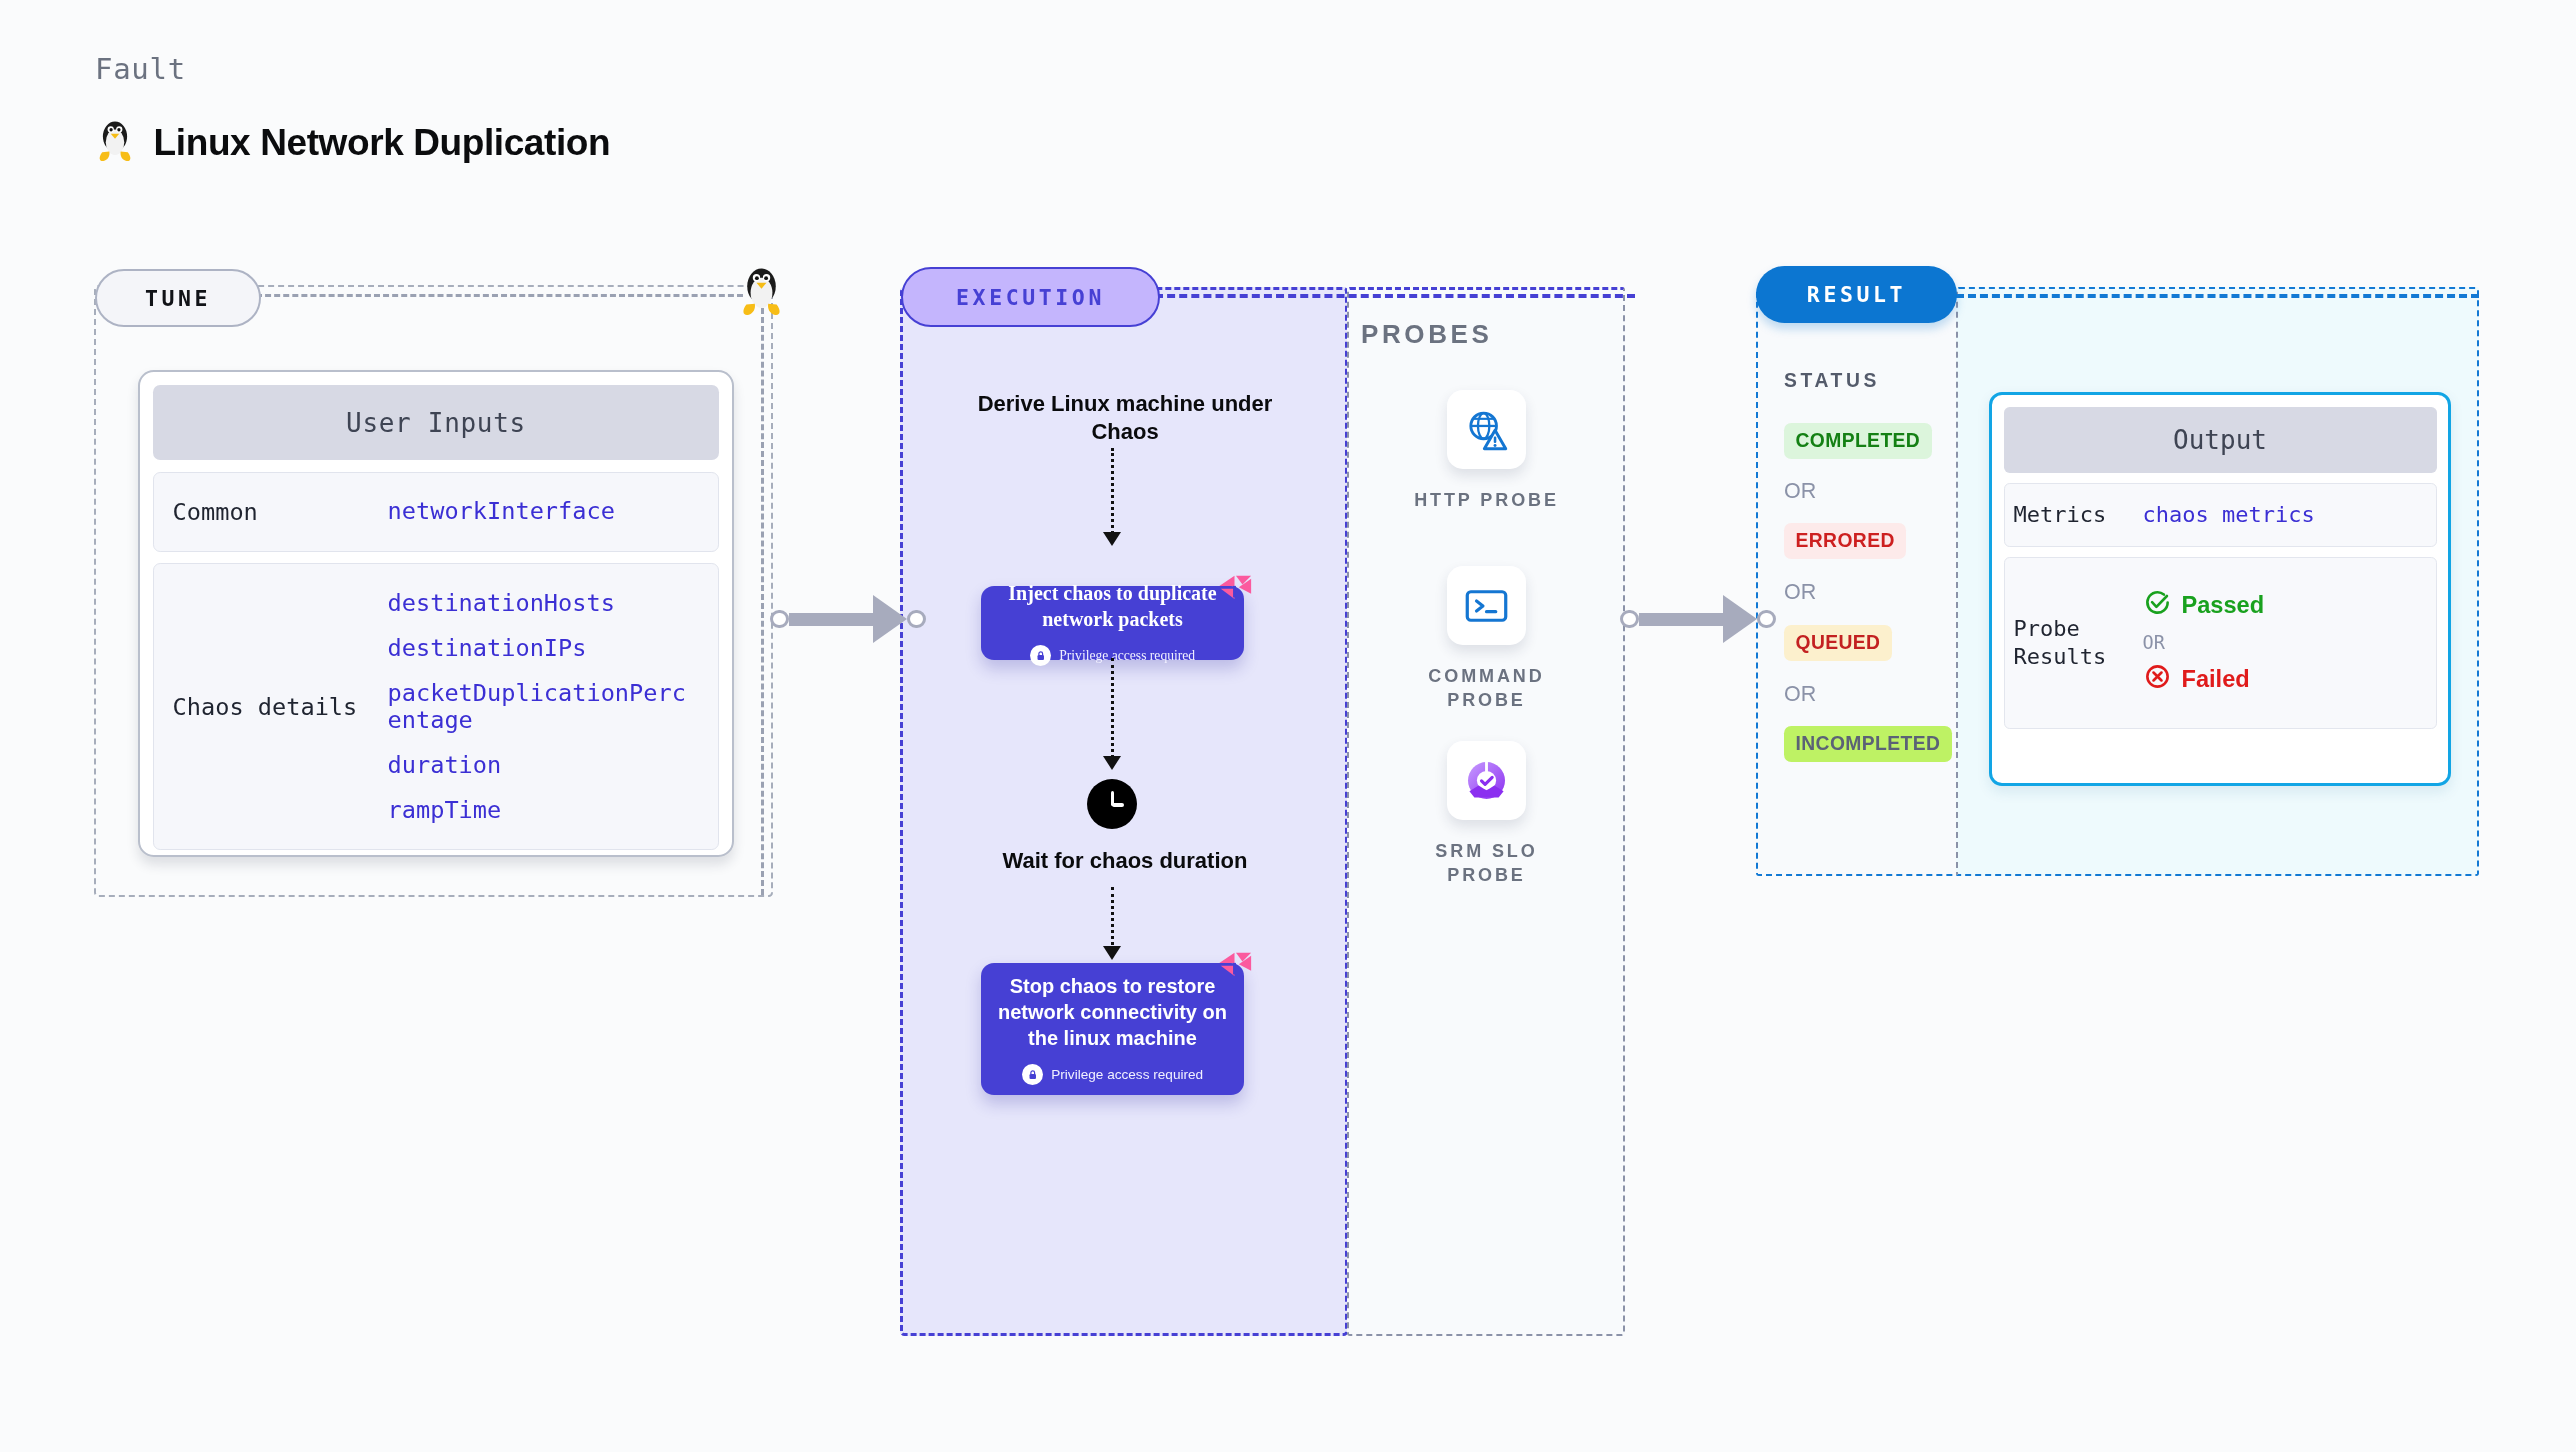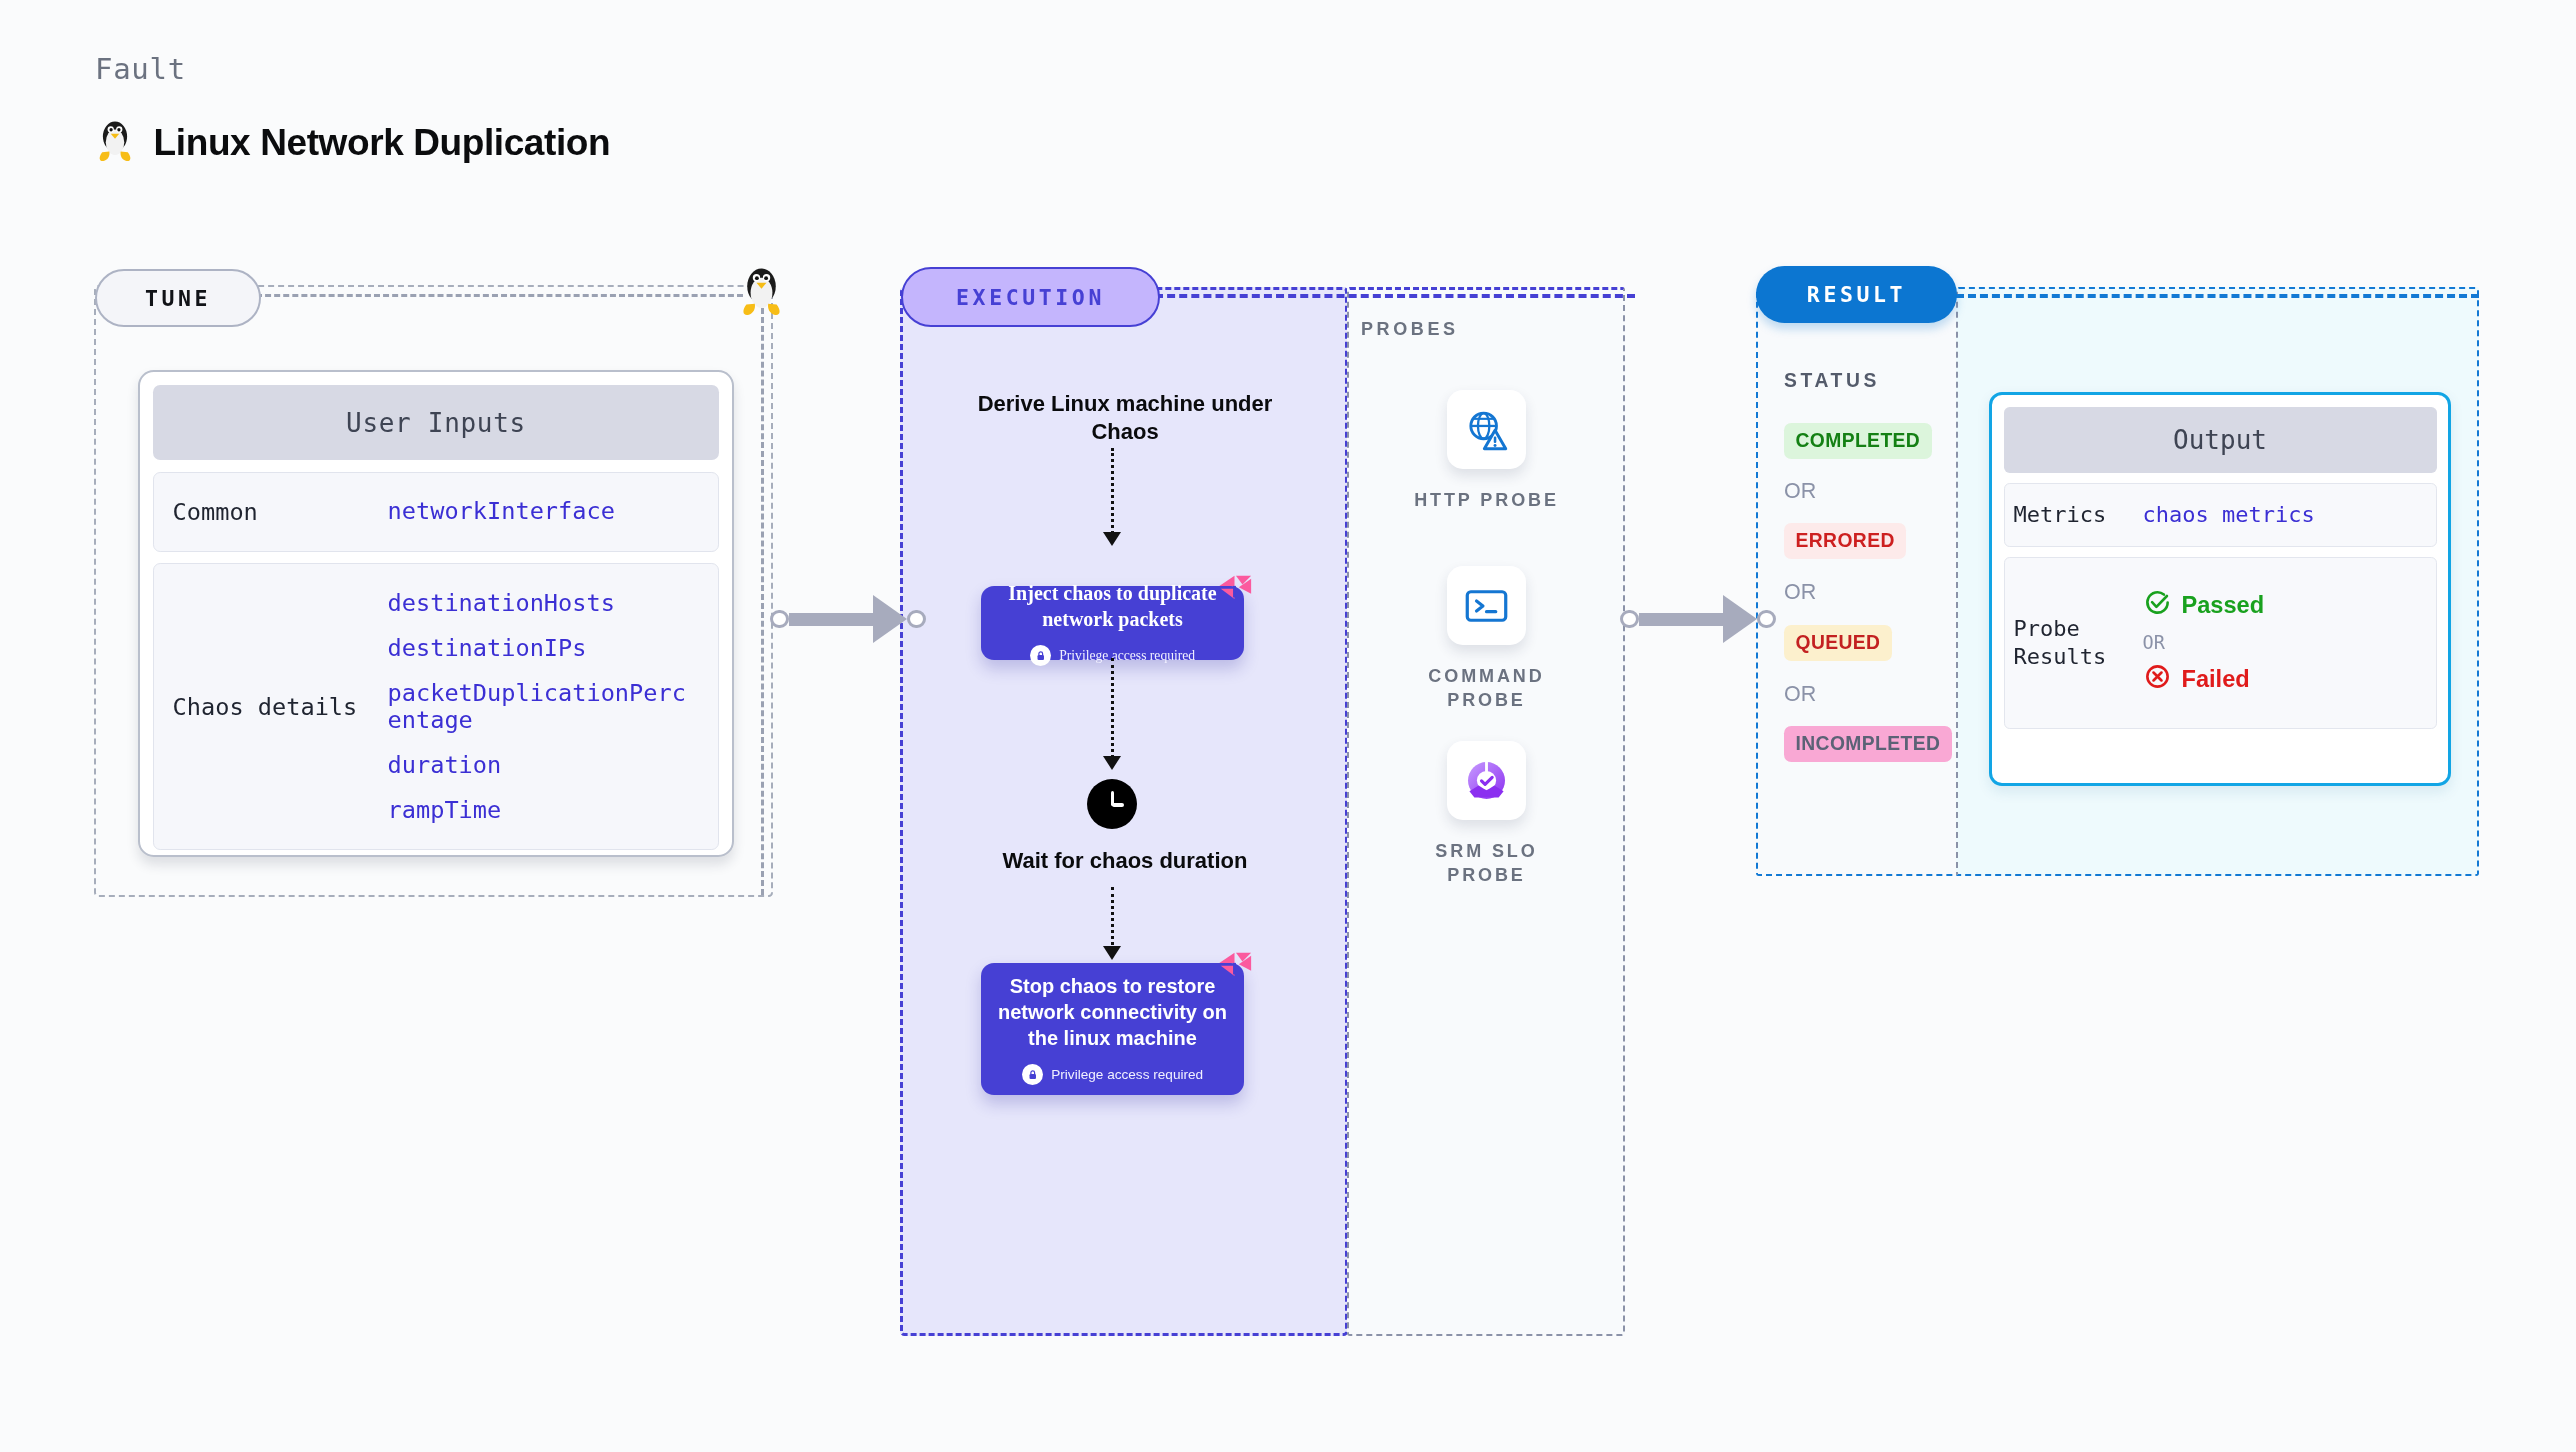--- a/index.html
+++ b/index.html
@@ -145,21 +145,21 @@
     content:"";position:absolute;left:23.6px;top:11.5px;width:3.6px;height:15.8px;
     background:#fff;border-radius:2.1px;
   }
   #clock-icon:after{
     content:"";position:absolute;left:25px;top:24px;width:11.5px;height:3.6px;
     background:#fff;border-radius:2.1px;
   }
 
   
   #probes-title{
-    position:absolute;left:1361px;top:319px;font-size:18px;font-weight:bold;
+    position:absolute;left:1361px;top:319px;font-size:26px;font-weight:bold;
     color:#6b7280;letter-spacing:3.6px;
   }
   .probe{position:absolute;width:165px;text-align:center;left:1404px;}
   .probe-tile{
     width:79px;height:79px;margin:0 auto;background:#fff;border-radius:15.8px;
     box-shadow:0 6.4px 13px rgba(35,40,70,.12);
     display:flex;align-items:center;justify-content:center;
   }
   .probe-label{
     margin-top:19px;font-size:18px;font-weight:bold;color:#6b7280;letter-spacing:2.9px;
@@ -187,21 +187,21 @@
     position:absolute;left:1784px;border-radius:7.2px;padding:7.2px 11.5px;
     font-size:19.3px;font-weight:bold;letter-spacing:0.4px;box-sizing:border-box;
   }
   .or-txt{position:absolute;left:1784px;font-size:21.5px;color:#8b92a8;}
   #st-completed{top:423px;background:#dcf5dc;color:#148014;}
   #or-1{top:479px;}
   #st-errored{top:523px;background:#fdeaea;color:#cd2020;}
   #or-2{top:580px;}
   #st-queued{top:625px;background:#fcf0cd;color:#c32121;}
   #or-3{top:682px;}
-  #st-incompleted{top:726px;background:#f9a8d4;color:#5b6276;}
+  #st-incompleted{top:726px;background:#bef264;color:#5b6276;}
 
   
   #output-card{
     position:absolute;left:1989px;top:392px;width:462px;height:394px;
     background:#fff;border:3.6px solid #12a5e5;border-radius:13px;
     box-sizing:border-box;padding:11.5px;
     box-shadow:0 5.7px 13px rgba(20,90,140,.10);
   }
   #output-header{
     height:66px;background:#d7d9e4;border-radius:5.7px;

